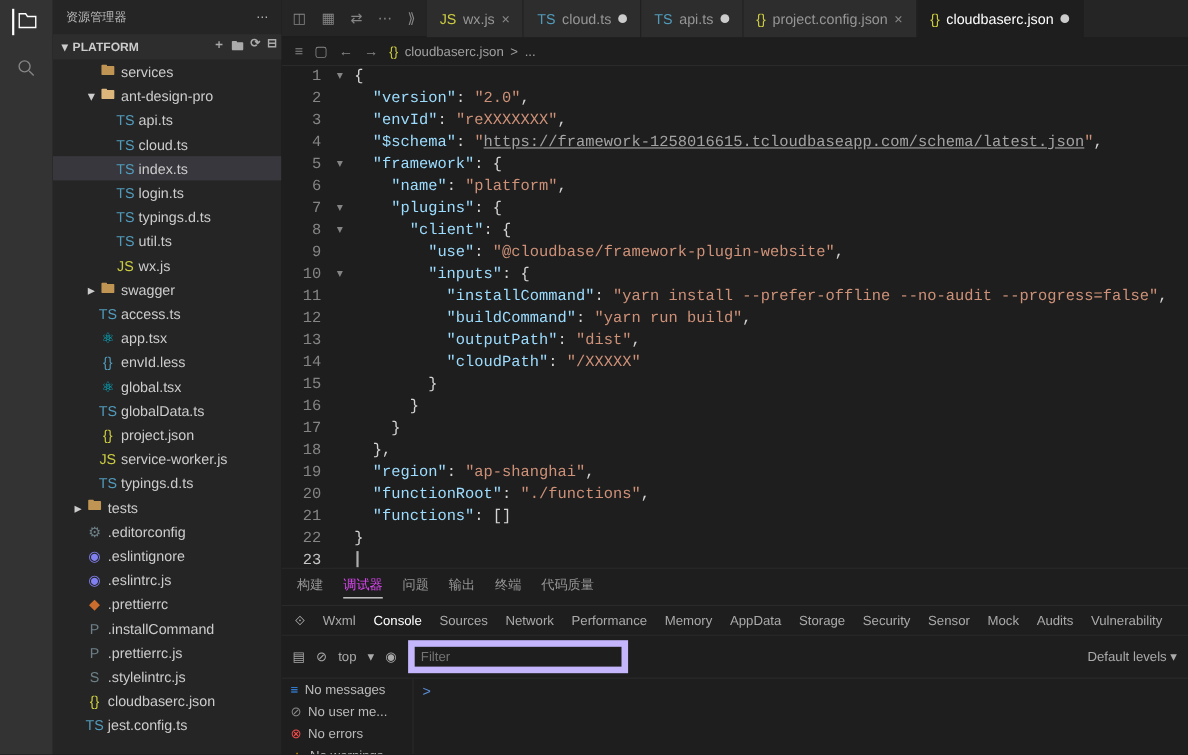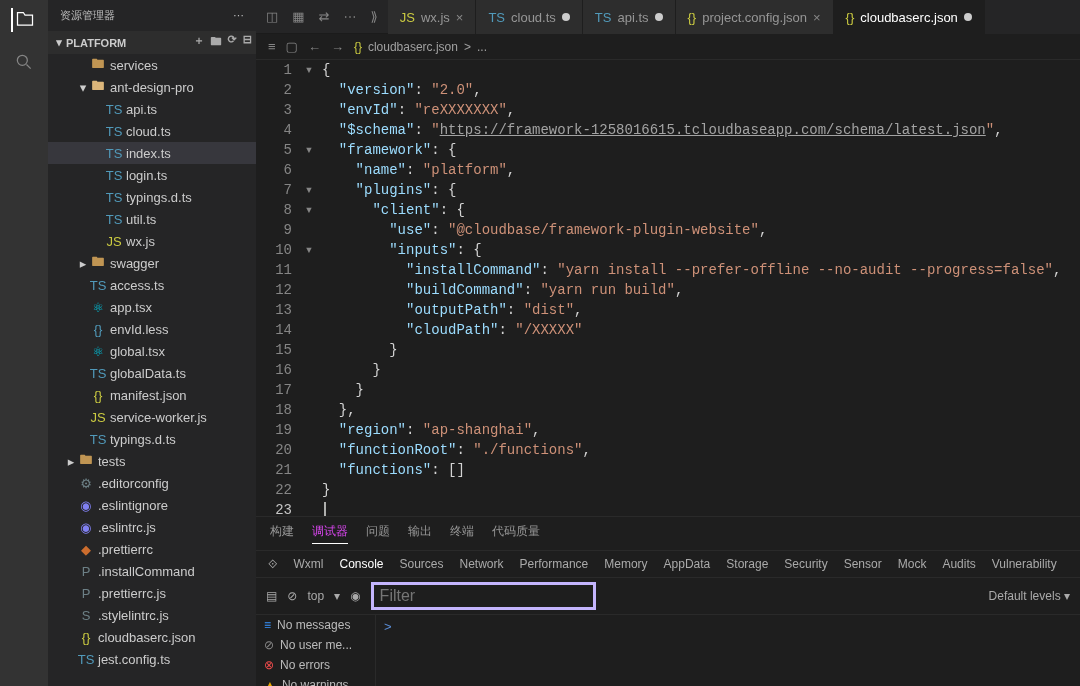--- a/index.html
+++ b/index.html
@@ -57,21 +57,21 @@
 .cursor-bar { border-left: 2px solid #aeafad; margin-left:2px; display:inline-block; height:16px; vertical-align:middle;}
 
 .panel { height: 170px; background: #1e1e1e; border-top: 1px solid #2a2a2a; display: flex; flex-direction: column; }
 .panel-tabs { display: flex; gap: 18px; padding: 6px 14px; font-size: 12px; color: #969696; border-bottom: 1px solid #2a2a2a; }
 .panel-tabs .pt { cursor: pointer; padding-bottom:3px; }
 .panel-tabs .pt.active { color: #d946ef; border-bottom: 1px solid #fff; }
 .devtools-tabs { display: flex; gap: 16px; padding: 6px 12px; font-size: 12px; color: #aaa; border-bottom: 1px solid #2a2a2a; align-items:center;}
 .devtools-tabs .dt { cursor: pointer; }
 .devtools-tabs .dt.active { color: #fff; }
 .console-toolbar { display:flex; align-items:center; gap:10px; padding:4px 10px; border-bottom:1px solid #2a2a2a; font-size:12px; color:#aaa;}
-.console-toolbar input { background:#1e1e1e; border:3px solid #c4b5fd; color:#f97316; padding:2px 6px; font-size:16px; }
+.console-toolbar input { background:#1e1e1e; border:6px solid #c4b5fd; color:#f97316; padding:2px 6px; font-size:12px; }
 .console-body { display:flex; flex:1; overflow:hidden;}
 .console-left { width:120px; border-right:1px solid #2a2a2a; font-size:12px; }
 .console-left .row { display:flex; align-items:center; gap:6px; padding:3px 8px; color:#bbb;}
 .console-right { flex:1; padding:4px 8px; color:#5a8dd6; font-size:13px;}
 .ic-yellow { color:#e9a700; }
 .ic-red { color:#f14c4c; }
 .ic-blue { color:#3794ff; }
 .ic-gray { color:#888; }
 svg { display:block; }
 </style>
@@ -179,21 +179,21 @@
         <span class="label">global.tsx</span>
       </div>
       <div class="tree-item" style="--indent: 28px;">
         <span class="chev"></span>
         <span class="ficon ic-ts">TS</span>
         <span class="label">globalData.ts</span>
       </div>
       <div class="tree-item" style="--indent: 28px;">
         <span class="chev"></span>
         <span class="ficon ic-json">{}</span>
-        <span class="label">manifest.json</span>
+        <span class="label">project.json</span>
       </div>
       <div class="tree-item" style="--indent: 28px;">
         <span class="chev"></span>
         <span class="ficon ic-js">JS</span>
         <span class="label">service-worker.js</span>
       </div>
       <div class="tree-item" style="--indent: 28px;">
         <span class="chev"></span>
         <span class="ficon ic-ts">TS</span>
         <span class="label">typings.d.ts</span>

